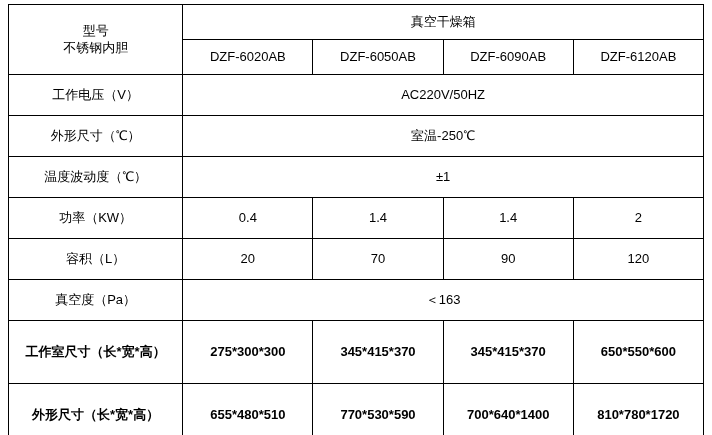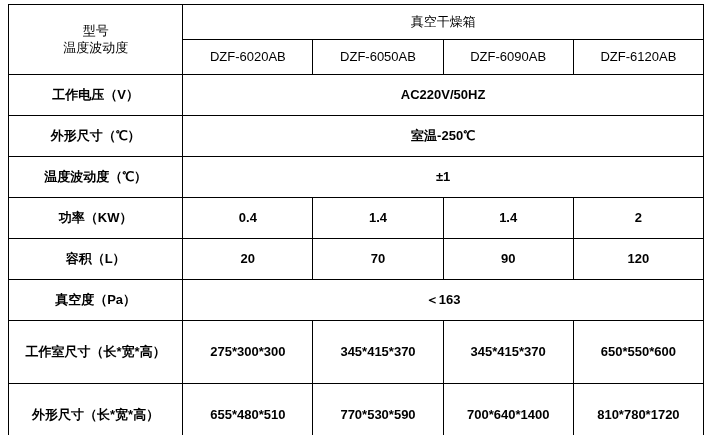--- a/index.html
+++ b/index.html
@@ -33,21 +33,21 @@
     vertical-align: middle;
     font-size: 13px;
     line-height: 1.3;
     padding: 2px 3px;
     white-space: nowrap;
   }
   .col-label { width: 174px; }
   .col-model { width: 130px; }
   .r-head1 td { height: 30px; }
   .r-head2 td { height: 30px; }
-  .r-std td { height: 36px; font-weight: bold; }
+  .r-std td { height: 36px; }
   .r-tall td { height: 58px; font-weight: bold; }
   .label-cell { font-weight: normal; }
   .model-title { font-size: 13px; }
   .small-label { font-size: 12.5px; }
 </style>
 </head>
 <body>
 
 <div class="sheet">
   <table class="spec">
@@ -55,21 +55,21 @@
       <col class="col-label">
       <col class="col-model">
       <col class="col-model">
       <col class="col-model">
       <col class="col-model">
     </colgroup>
     <tbody>
       <tr class="r-head1">
         <td rowspan="2" class="label-cell">
           <div>型号</div>
-          <div>温度波动度</div>
+          <div>不锈钢内胆</div>
         </td>
         <td colspan="4" class="model-title">真空干燥箱</td>
       </tr>
       <tr class="r-head2">
         <td>DZF-6020AB</td>
         <td>DZF-6050AB</td>
         <td>DZF-6090AB</td>
         <td>DZF-6120AB</td>
       </tr>
 

